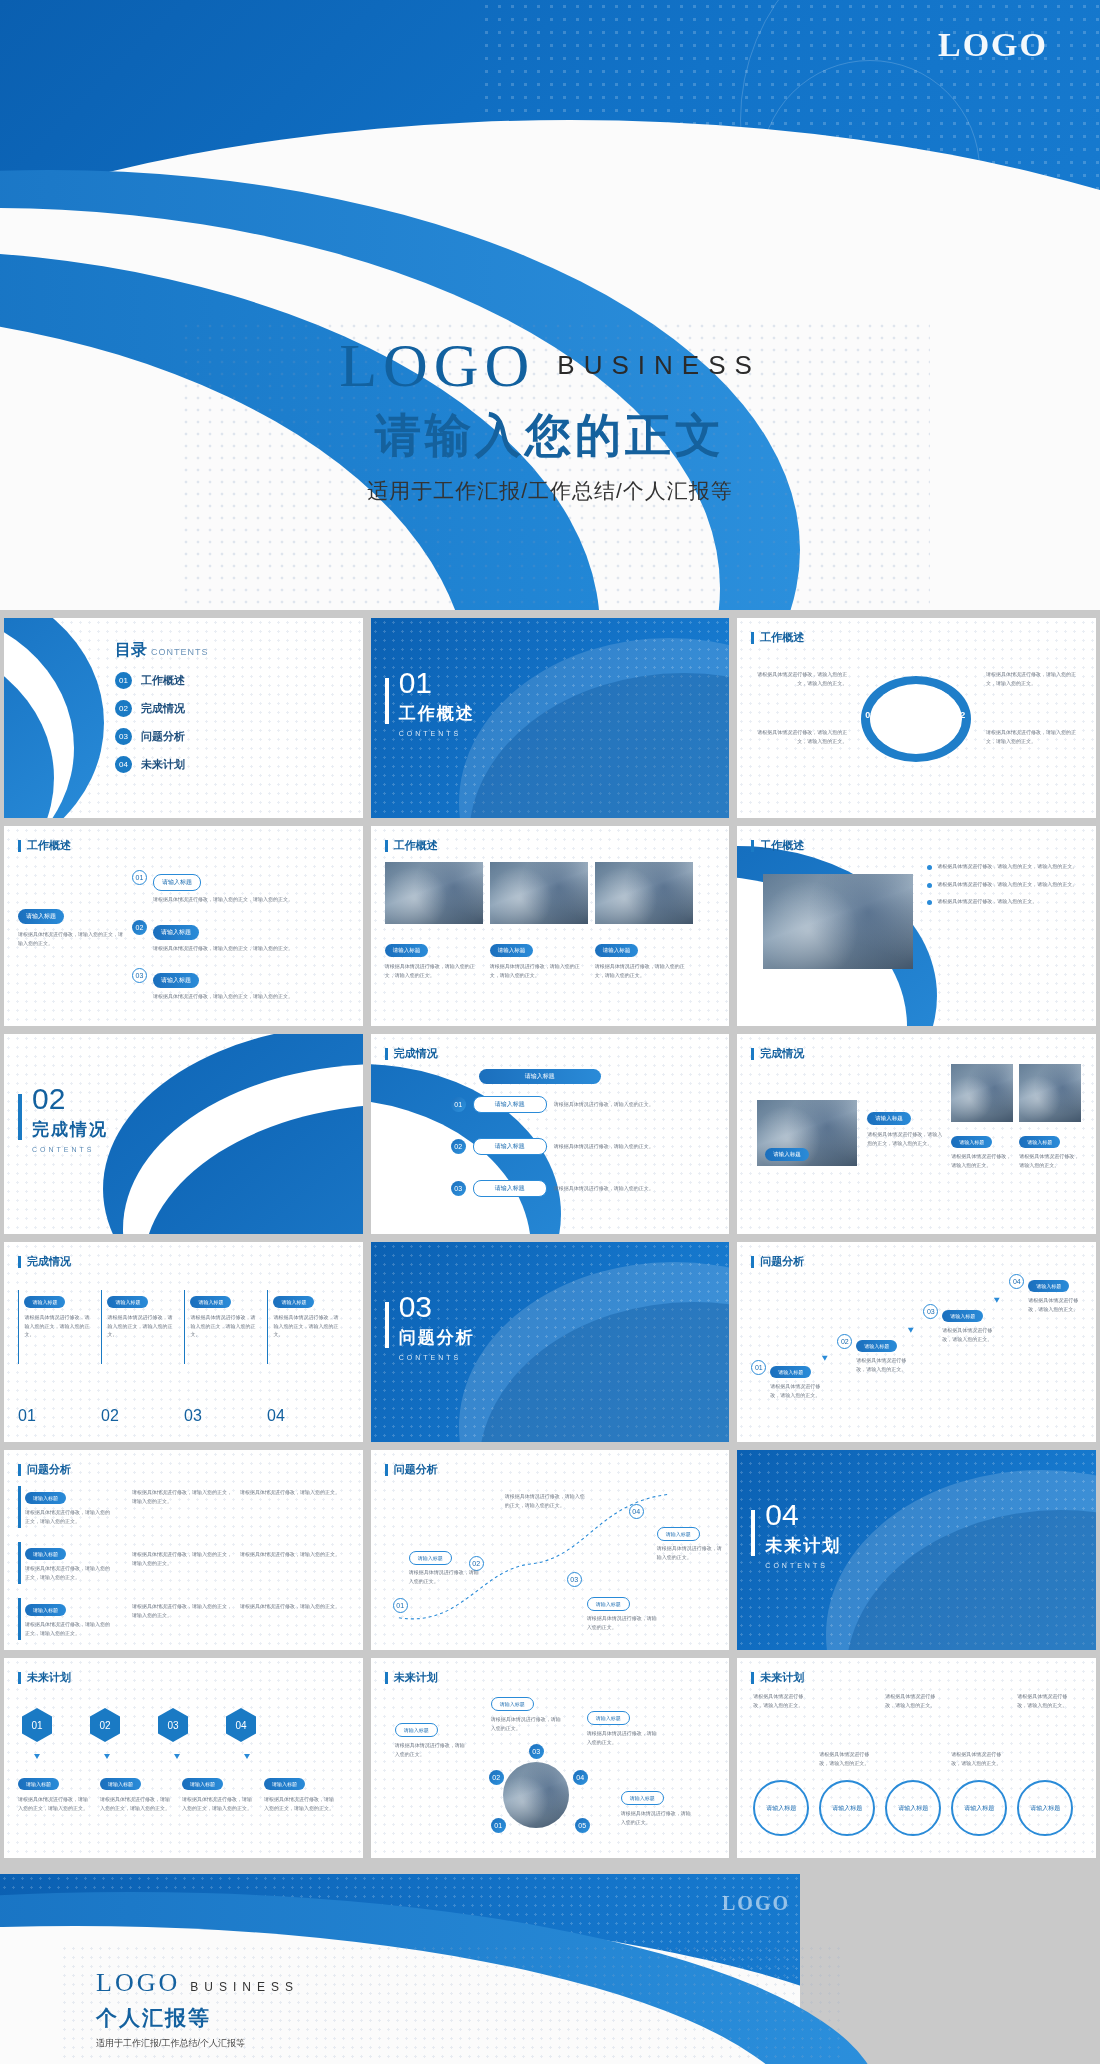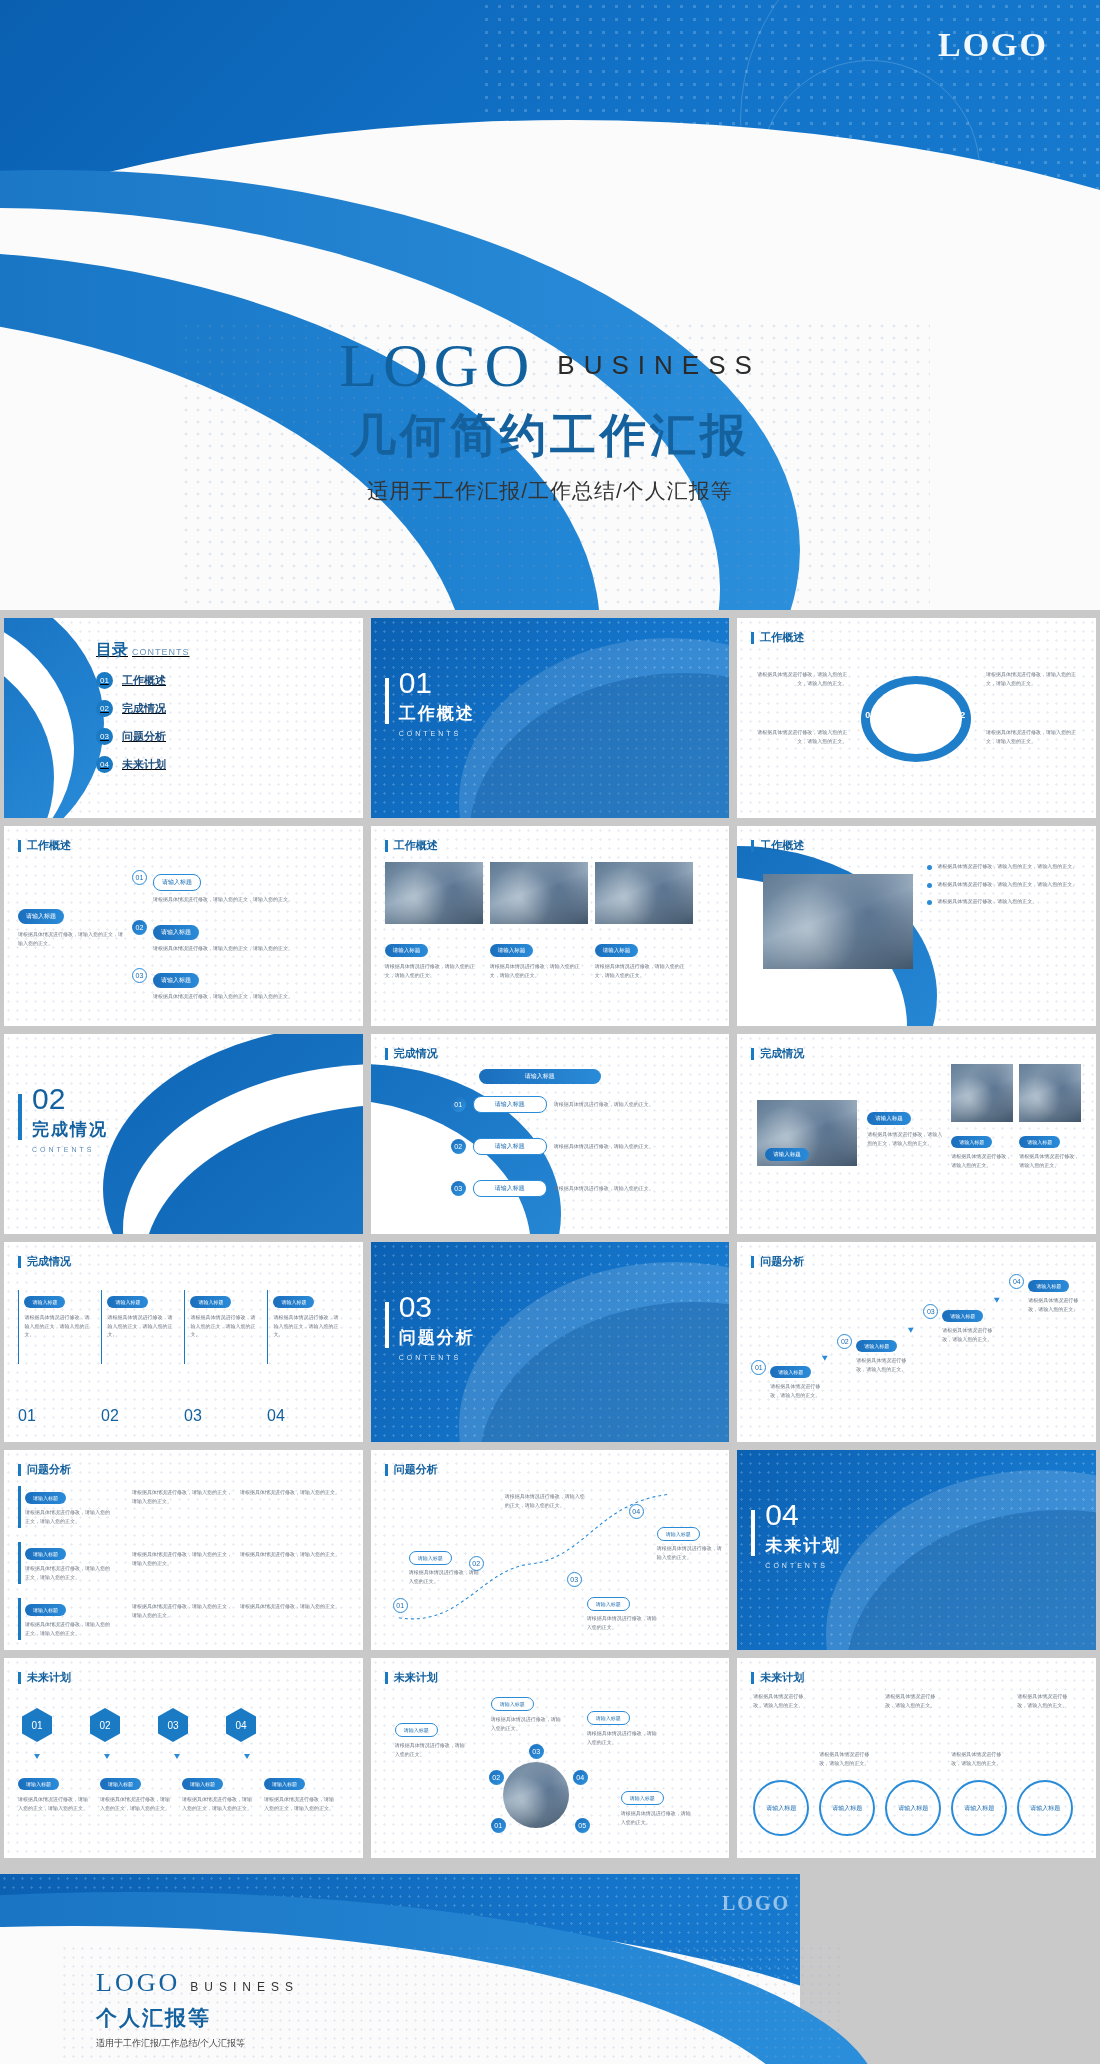--- a/index.html
+++ b/index.html
@@ -229,33 +229,33 @@
 
     <div class="cover-dotfield"></div>
 
     <div class="cover-logo">LOGO</div>
 
     <div class="cover-center">
       <div class="cover-title-row">
         <span class="cover-logo-big">LOGO</span>
         <span class="cover-business">BUSINESS</span>
       </div>
-      <div class="cover-main">几何简约工作汇报</div>
+      <div class="cover-main">请输入您的正文</div>
       <div class="cover-sub">适用于工作汇报/工作总结/个人汇报等</div>
     </div>
   </div>
 
   <div class="grid">
 
     <div class="slide">
       <div class="dotbg"></div>
       <div class="wave" style="left:-230px;top:-40px;width:330px;height:290px;background:linear-gradient(140deg,#0d63b4,#2b8fdc);"></div>
       <div class="wave" style="left:-250px;top:-10px;width:320px;height:280px;background:#fff;"></div>
       <div class="wave" style="left:-270px;top:20px;width:320px;height:280px;background:linear-gradient(140deg,#0d63b4,#2b8fdc);"></div>
-      <div style="position:absolute;left:92px;top:22px;text-decoration:underline;">
+      <div style="position:absolute;left:111px;top:22px;">
         <div class="toc-title">
           <span>目录</span><small>CONTENTS</small>
         </div>
         <div class="toc-row">
           <span class="toc-num">01</span>
           <span class="toc-label">工作概述</span>
         </div>
         <div class="toc-row">
           <span class="toc-num">02</span>
           <span class="toc-label">完成情况</span>

